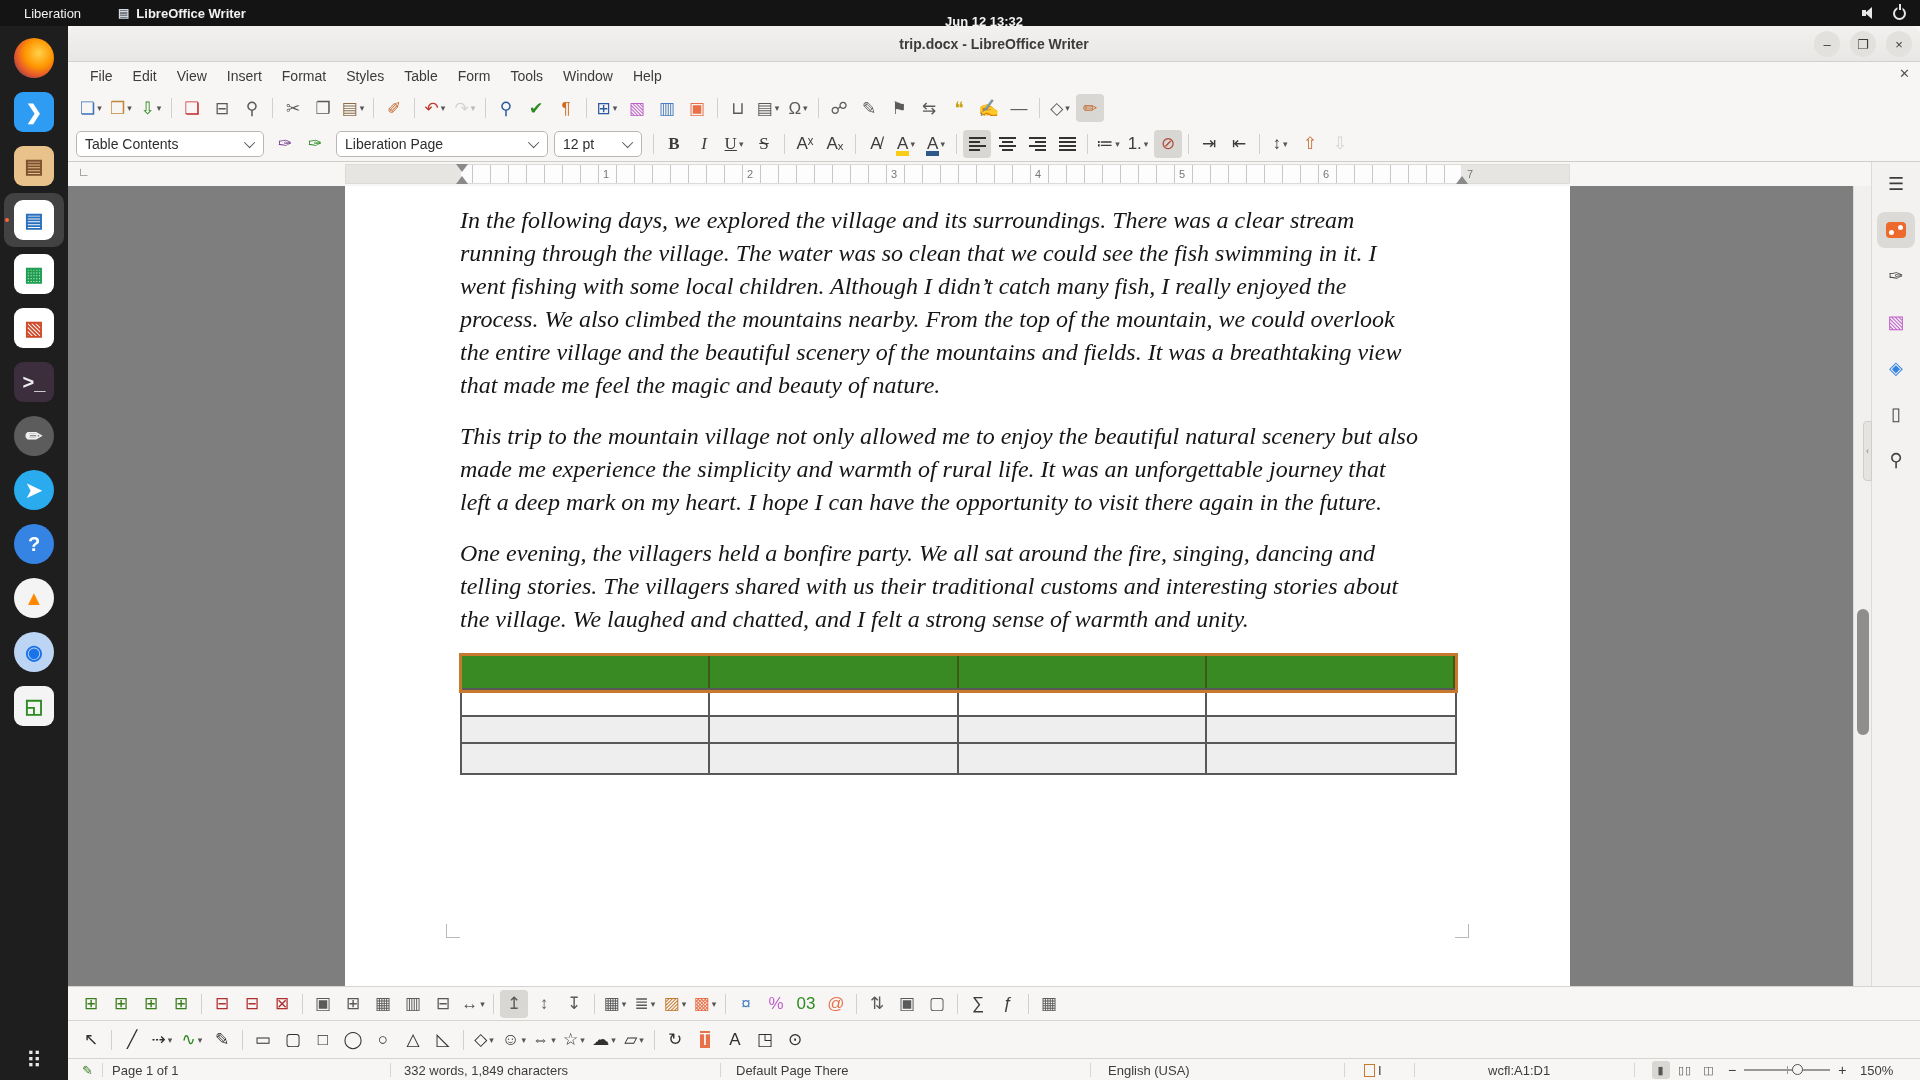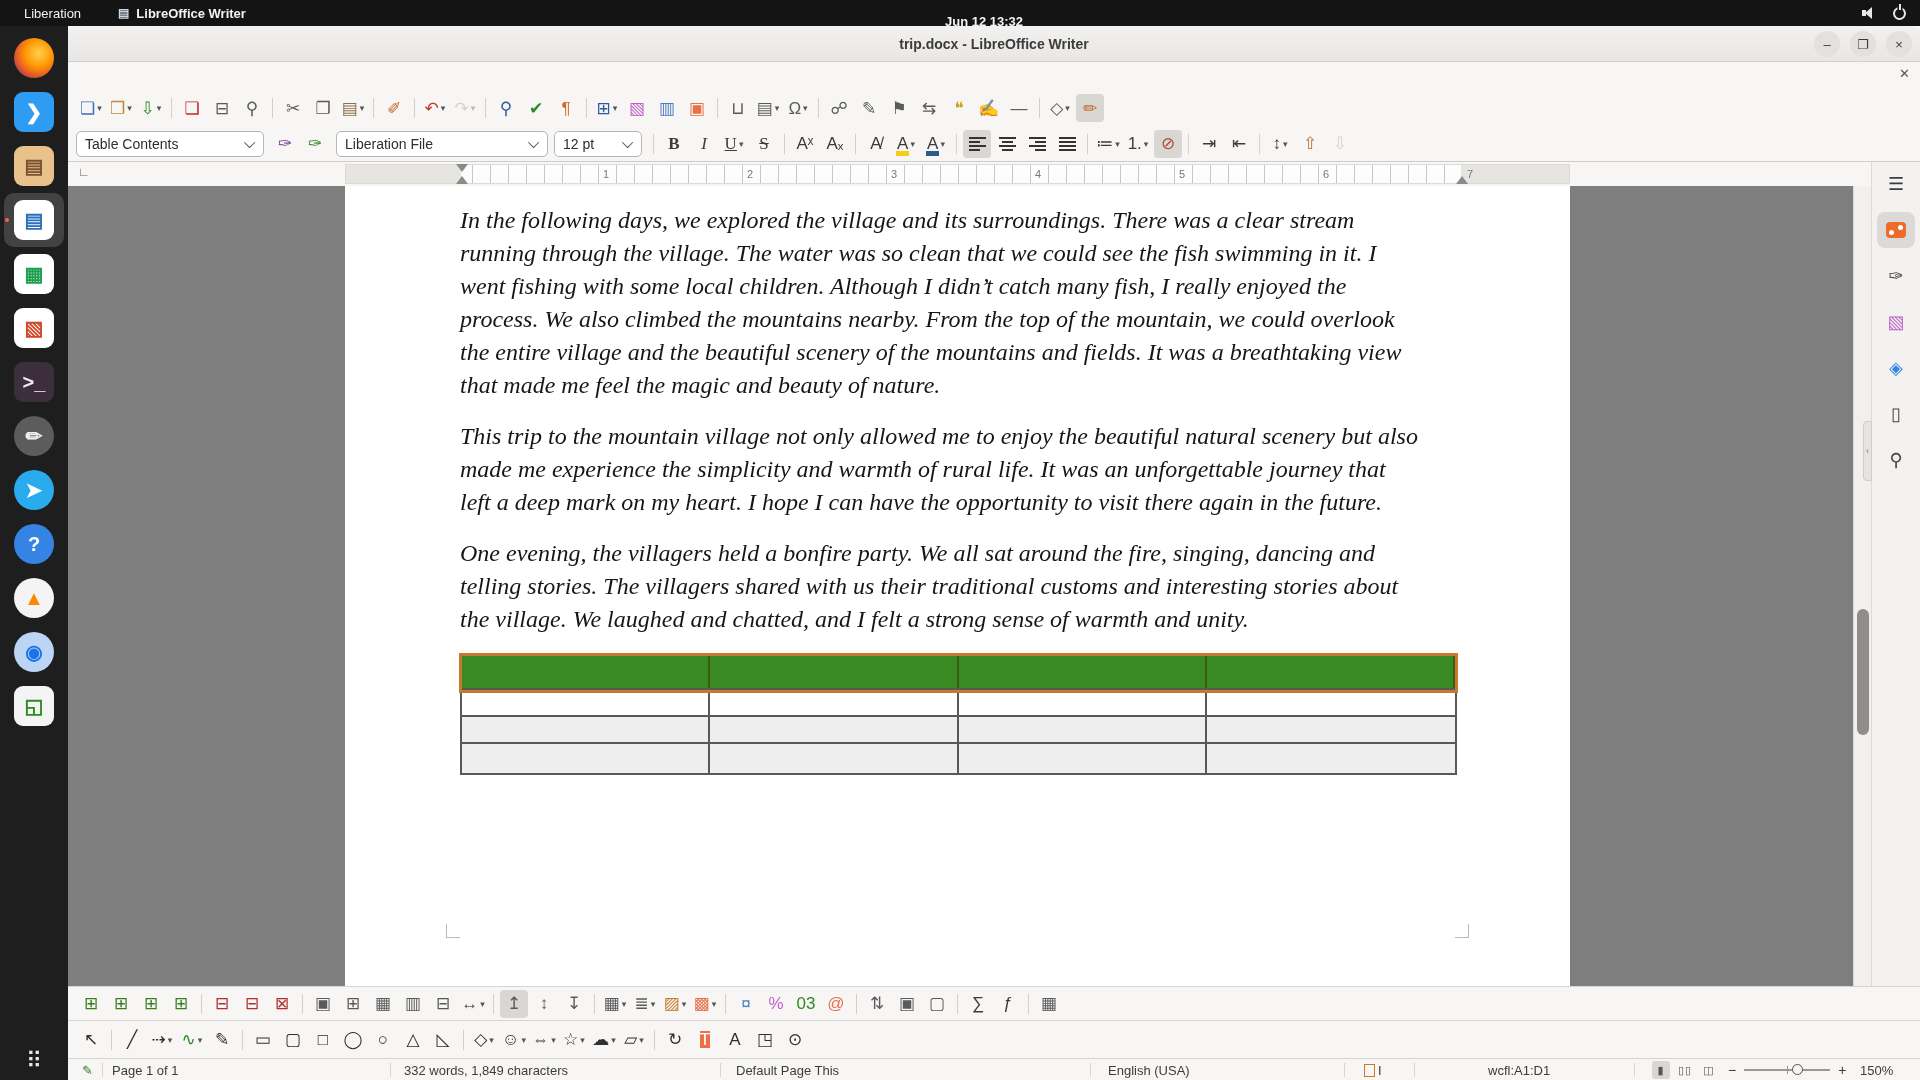--- a/index.html
+++ b/index.html
@@ -201,20 +201,33 @@
 
   <div class="titlebar">
     <span class="title-text">trip.docx - LibreOffice Writer</span>
     <span class="winbtns">
       <span class="wbtn">–</span>
       <span class="wbtn">❐</span>
       <span class="wbtn">×</span>
     </span>
   </div>
 
+  <div class="menubar">
+    <span class="mitem">File</span>
+      <span class="mitem">Edit</span>
+      <span class="mitem">View</span>
+      <span class="mitem">Insert</span>
+      <span class="mitem">Format</span>
+      <span class="mitem">Styles</span>
+      <span class="mitem">Table</span>
+      <span class="mitem">Form</span>
+      <span class="mitem">Tools</span>
+      <span class="mitem">Window</span>
+      <span class="mitem">Help</span>
+  </div>
   <span class="menu-close">✕</span>
 
   <div class="tbar std">
     <span class="tbtn dd">
         <span class="g" style="color: rgb(60, 115, 184);">❏</span>
       </span>
       <span class="tbtn dd">
         <span class="g" style="color: rgb(191, 138, 58);">❒</span>
       </span>
       <span class="tbtn dd">
@@ -322,21 +335,21 @@
     </div>
     <span style="display:flex;">
       <span class="tbtn">
           <span class="g" style="color: rgb(122, 59, 143);">✑</span>
         </span>
         <span class="tbtn">
           <span class="g" style="color: rgb(46, 139, 34);">✑</span>
         </span>
     </span>
     <div class="combo" style="width:212px;margin-left:6px">
-      <span class="combo-val">Liberation File</span>
+      <span class="combo-val">Liberation Page</span>
       <span class="chev"></span>
     </div>
     <div class="combo" style="width:88px">
       <span class="combo-val">12 pt</span>
       <span class="chev"></span>
     </div>
     <span class="tsep"></span>
     <span style="display:flex;align-items:center;">
       <span class="tbtn">
           <span class="g cls-b">B</span>
@@ -673,21 +686,21 @@
       </span>
   </div>
 
   <div class="statusbar">
     <span class="sfield" style="left:14px;color:#3a7d1e">✎</span>
     <span class="ssep" style="left:34px"></span>
     <span class="sfield" style="left:44px">Page 1 of 1</span>
     <span class="ssep" style="left:322px"></span>
     <span class="sfield" style="left:336px">332 words, 1,849 characters</span>
     <span class="ssep" style="left:652px"></span>
-    <span class="sfield" style="left:668px">Default Page This</span>
+    <span class="sfield" style="left:668px">Default Page There</span>
     <span class="ssep" style="left:1022px"></span>
     <span class="sfield" style="left:1040px">English (USA)</span>
     <span class="ssep" style="left:1276px"></span>
     <span class="sfield insicon" style="left:1296px">I</span>
     <span class="ssep" style="left:1346px"></span>
     <span class="sfield" style="left:1420px">wcfl:A1:D1</span>
     <span class="ssep" style="left:1566px"></span>
     <span class="sfield vlicons" style="left:1584px">
       <span class="vbtn active">
           <span class="g">▮</span>

